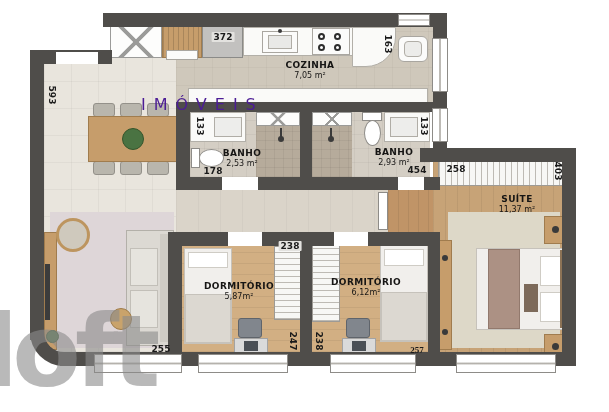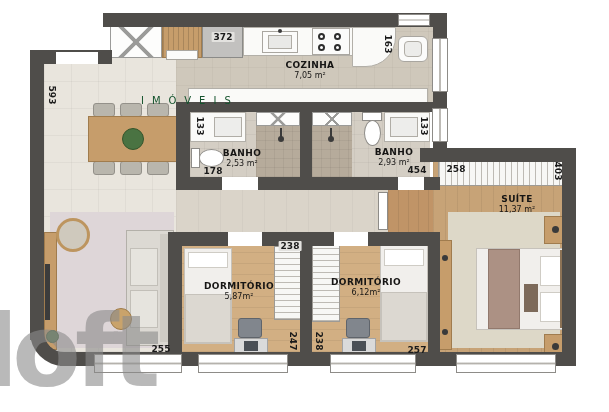--- a/index.html
+++ b/index.html
@@ -60,21 +60,21 @@
   .chair{background:#b9b6ad;border:1px solid #94918a;border-radius:3px;box-sizing:border-box;}
   .deskchair{background:#81868d;border:1px solid #5f646b;border-radius:3px;box-sizing:border-box;}
   .desk{background:#dadada;border:1px solid #a3a3a3;box-sizing:border-box;}
   .round{border-radius:50%;}
   .toilet{background:#ffffff;border:1px solid #8e8c88;box-sizing:border-box;}
   .dot{position:absolute;background:#3a3a3a;border-radius:50%;z-index:6;}
   .burner{position:absolute;width:7px;height:7px;border:2px solid #2e2e2e;border-radius:50%;
     box-sizing:border-box;z-index:6;background:#fff;}
   #logo{position:absolute;z-index:60;color:#2a5c7c;font-weight:bold;
     font-size:31px;letter-spacing:5px;white-space:nowrap;}
-  #logo-sub{position:absolute;z-index:60;color:#14532d;font-size:10px;letter-spacing:8px;white-space:nowrap;}
+  #logo-sub{position:absolute;z-index:60;color:#4c1d95;font-size:16px;letter-spacing:8px;white-space:nowrap;}
   #watermark{position:absolute;z-index:70;color:#8b8b8b;opacity:.6;font-weight:bold;
     font-size:100px;letter-spacing:-6px;line-height:1;}
 </style>
 </head>
 <body>
 
 <div id="stage">
 
   <div class="floor tilefloor" style="left:44px;top:58px;width:132px;height:294px;"></div>
   <div class="floor kitchenfloor" style="left:176px;top:27px;width:257px;height:77px;"></div>
@@ -244,19 +244,19 @@
   <div class="dim dim-v" style="left:388px;top:44px;">163</div>
   <div class="dim dim-v" style="left:200px;top:126px;">133</div>
   <div class="dim" style="left:213px;top:171px;">178</div>
   <div class="dim dim-v" style="left:424px;top:126px;">133</div>
   <div class="dim" style="left:417px;top:170px;">454</div>
   <div class="dim" style="left:456px;top:169px;">258</div>
   <div class="dim dim-v" style="left:558px;top:171px;">403</div>
   <div class="dim chip" style="left:290px;top:246px;">238</div>
   <div class="dim dim-v" style="left:293px;top:341px;">247</div>
   <div class="dim dim-v" style="left:319px;top:341px;">238</div>
-  <div class="dim" style="left:417px;top:350px;">257</div>
+  <div class="dim" style="left:417px;top:350px;font-family:Liberation Serif, serif;">257</div>
   <div class="dim" style="left:161px;top:349px;">255</div>
 
   <div id="logo-sub" style="left:141px;top:95px;">IMÓVEIS</div>
   <div id="watermark" style="left:-16px;top:302px;">loft</div>
 
 </div>
 
 </body></html>

